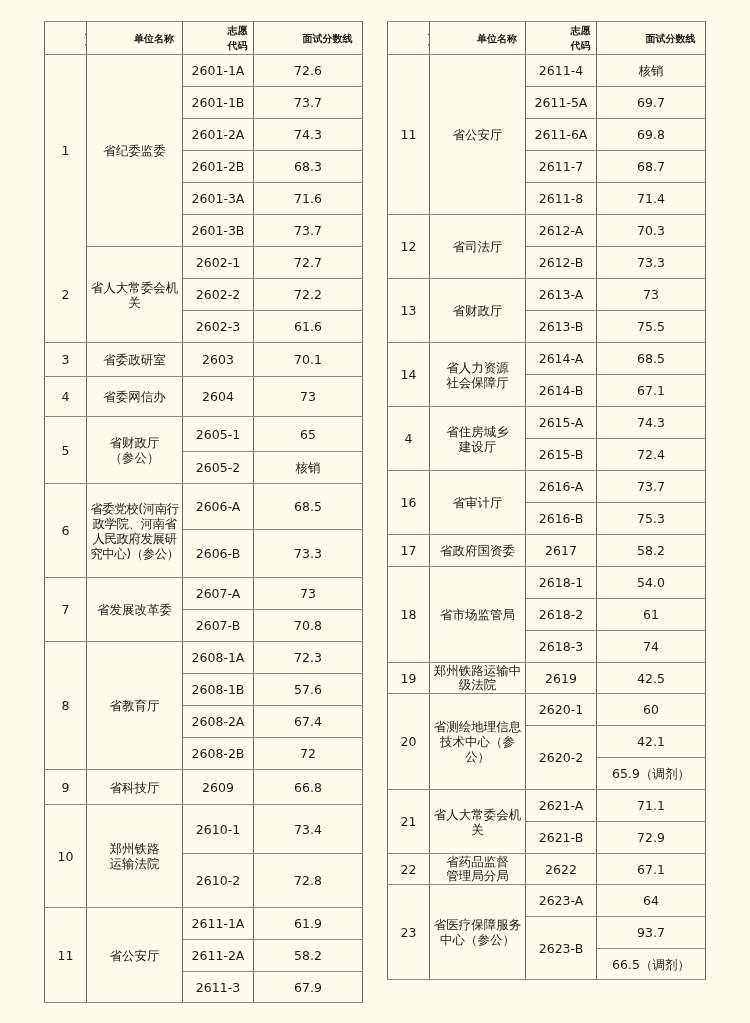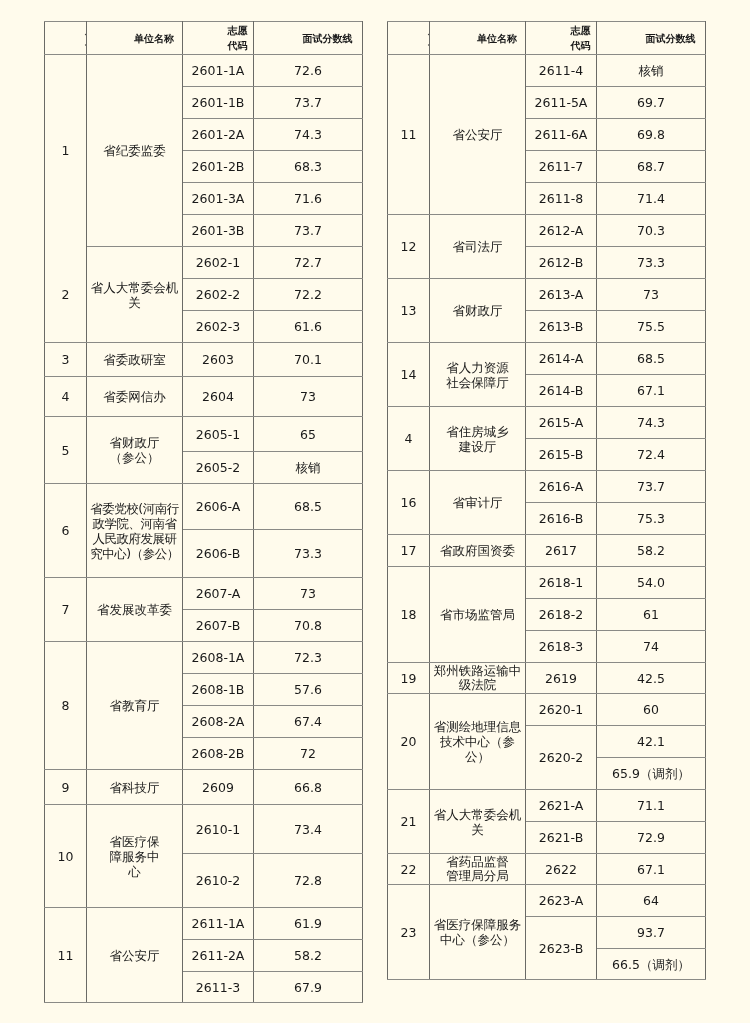--- a/index.html
+++ b/index.html
@@ -187,21 +187,21 @@
 
     <tr style="height:35px">
       <td>9</td>
       <td class="unit">省科技厅</td>
       <td>2609</td>
       <td>66.8</td>
     </tr>
 
     <tr style="height:49px">
       <td rowspan="2">10</td>
-      <td rowspan="2" class="unit" style="padding:0 18px">省医疗保障服务中心</td>
+      <td rowspan="2" class="unit" style="padding:0 18px">郑州铁路运输法院</td>
       <td>2610-1</td>
       <td>73.4</td>
     </tr>
     <tr style="height:54px">
       <td>2610-2</td>
       <td>72.8</td>
     </tr>
 
     <tr style="height:32px">
       <td rowspan="3">11</td>

